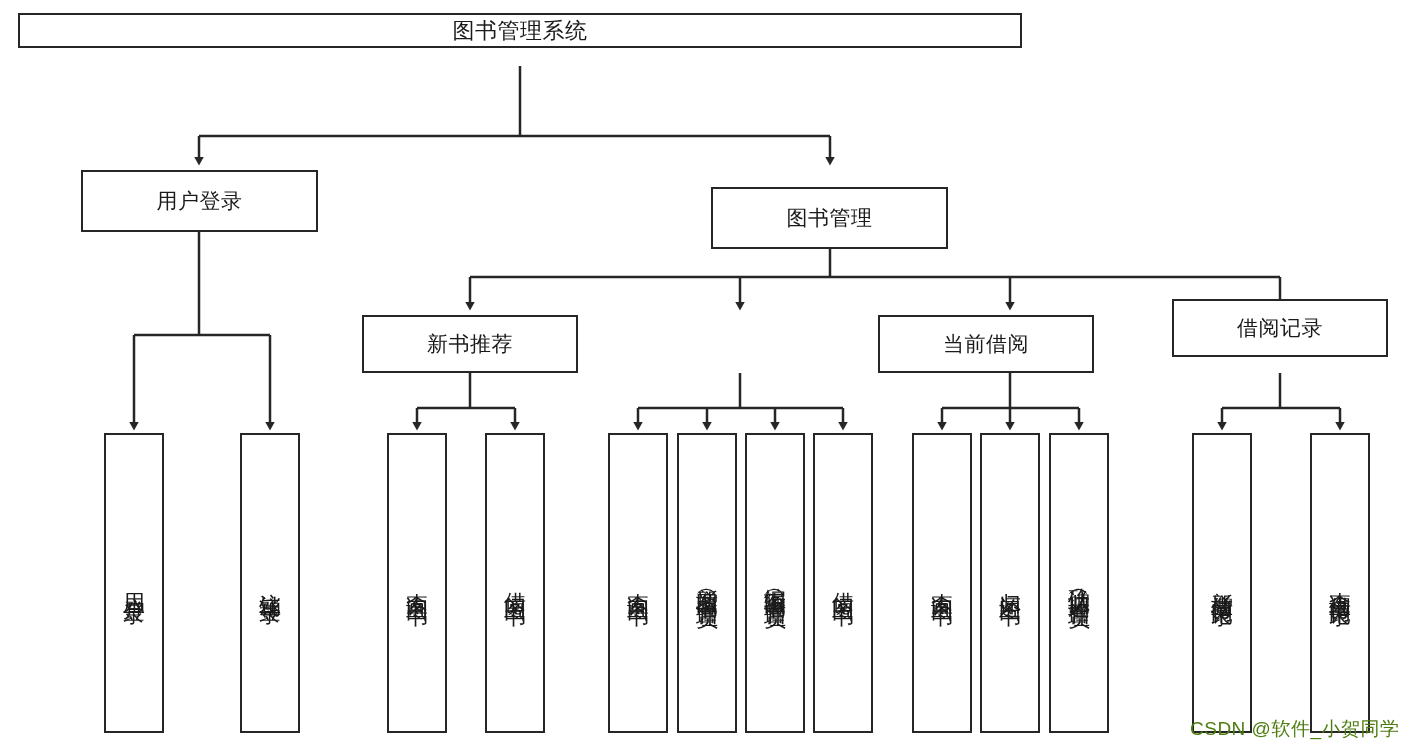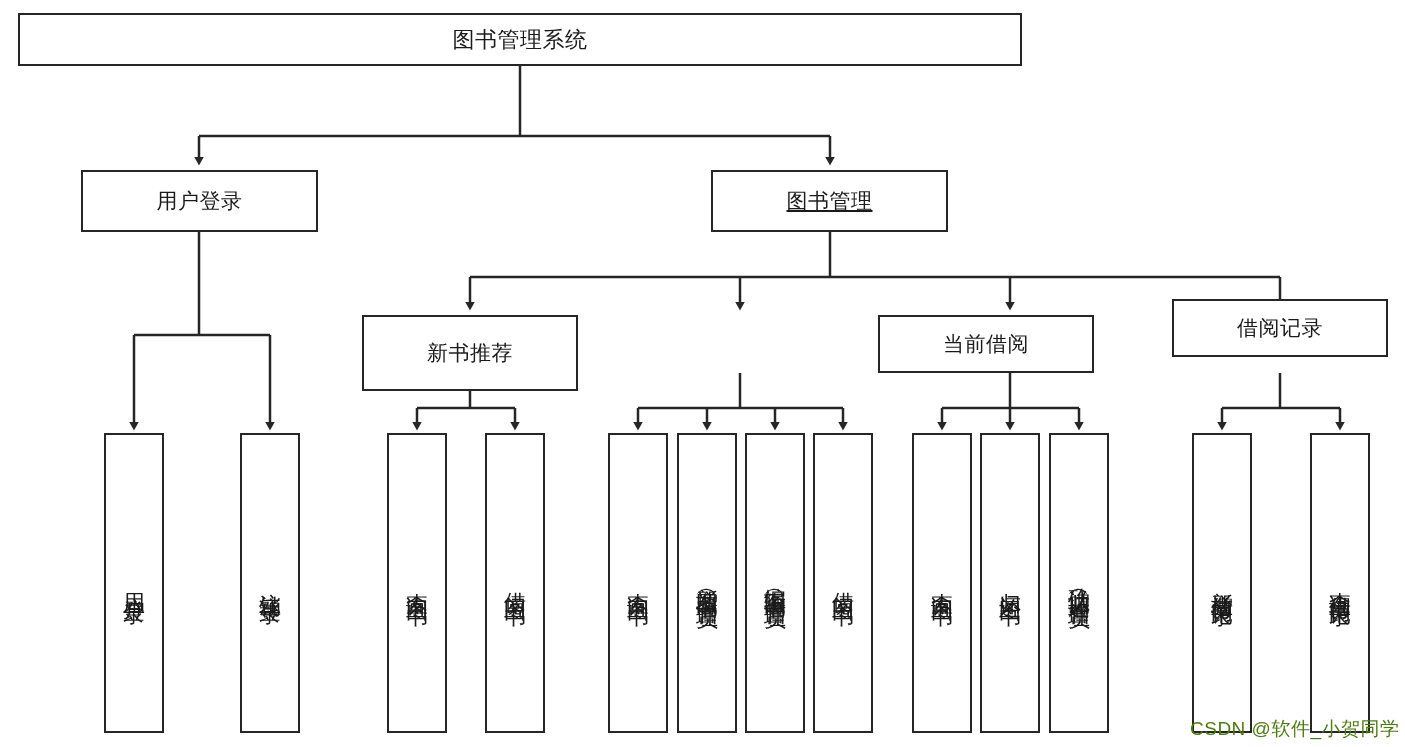--- a/index.html
+++ b/index.html
@@ -122,33 +122,33 @@
       <path d="M1010,408 L1010,423" marker-end="url(#arw)"></path>
       <path d="M1079,408 L1079,423" marker-end="url(#arw)"></path>
 
       <path d="M1280,373 L1280,408"></path>
       <path d="M1222,408 L1340,408"></path>
       <path d="M1222,408 L1222,423" marker-end="url(#arw)"></path>
       <path d="M1340,408 L1340,423" marker-end="url(#arw)"></path>
     </g>
   </svg>
 
-  <div class="node horiz root" style="left:18px; top:13px; width:1004px; height:53px;">
+  <div class="node horiz root" style="left:18px; top:13px; width:1004px; height:35px;">
     <span class="node-label">图书管理系统</span>
   </div>
 
   <div class="node horiz" style="left:81px; top:170px; width:237px; height:62px;">
     <span class="node-label">用户登录</span>
   </div>
 
-  <div class="node horiz" style="left:711px; top:170px; width:237px; height:62px;text-decoration:underline;">
+  <div class="node horiz" style="left:711px; top:187px; width:237px; height:62px;">
     <span class="node-label">图书管理</span>
   </div>
 
-  <div class="node horiz" style="left:362px; top:315px; width:216px; height:76px;">
+  <div class="node horiz" style="left:362px; top:315px; width:216px; height:58px;">
     <span class="node-label">新书推荐</span>
   </div>
 
 
   <div class="node horiz" style="left:878px; top:315px; width:216px; height:58px;">
     <span class="node-label">当前借阅</span>
   </div>
 
   <div class="node horiz" style="left:1172px; top:299px; width:216px; height:58px;">
     <span class="node-label">借阅记录</span>

